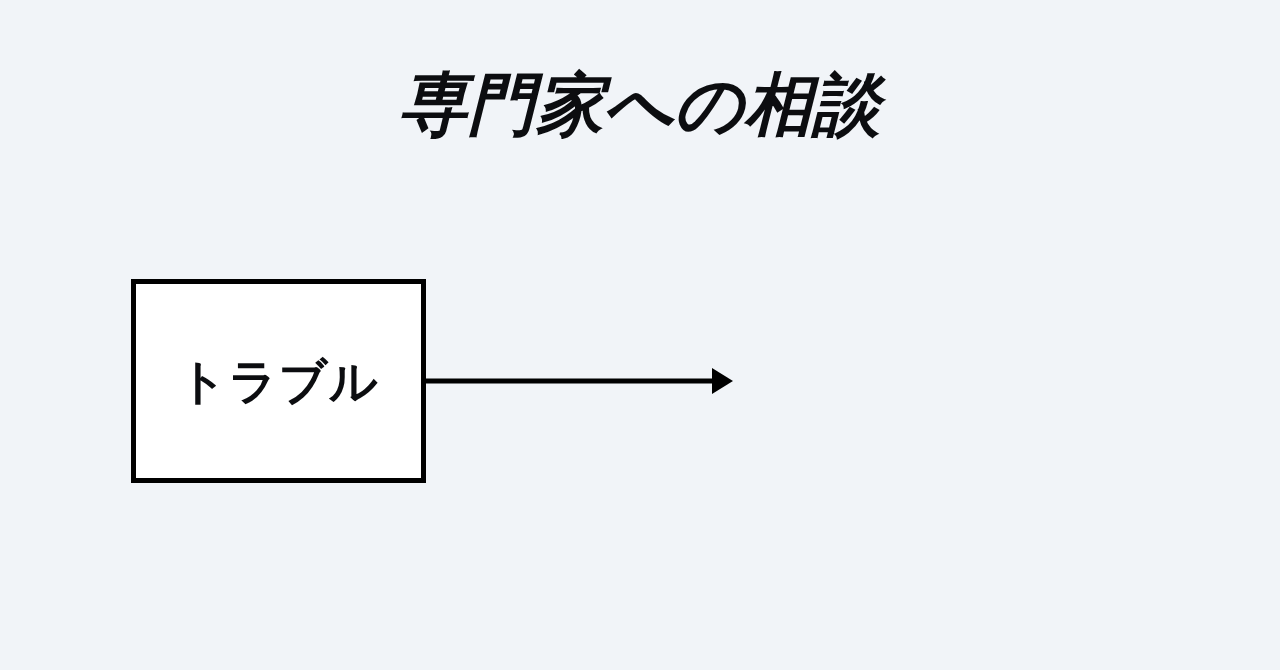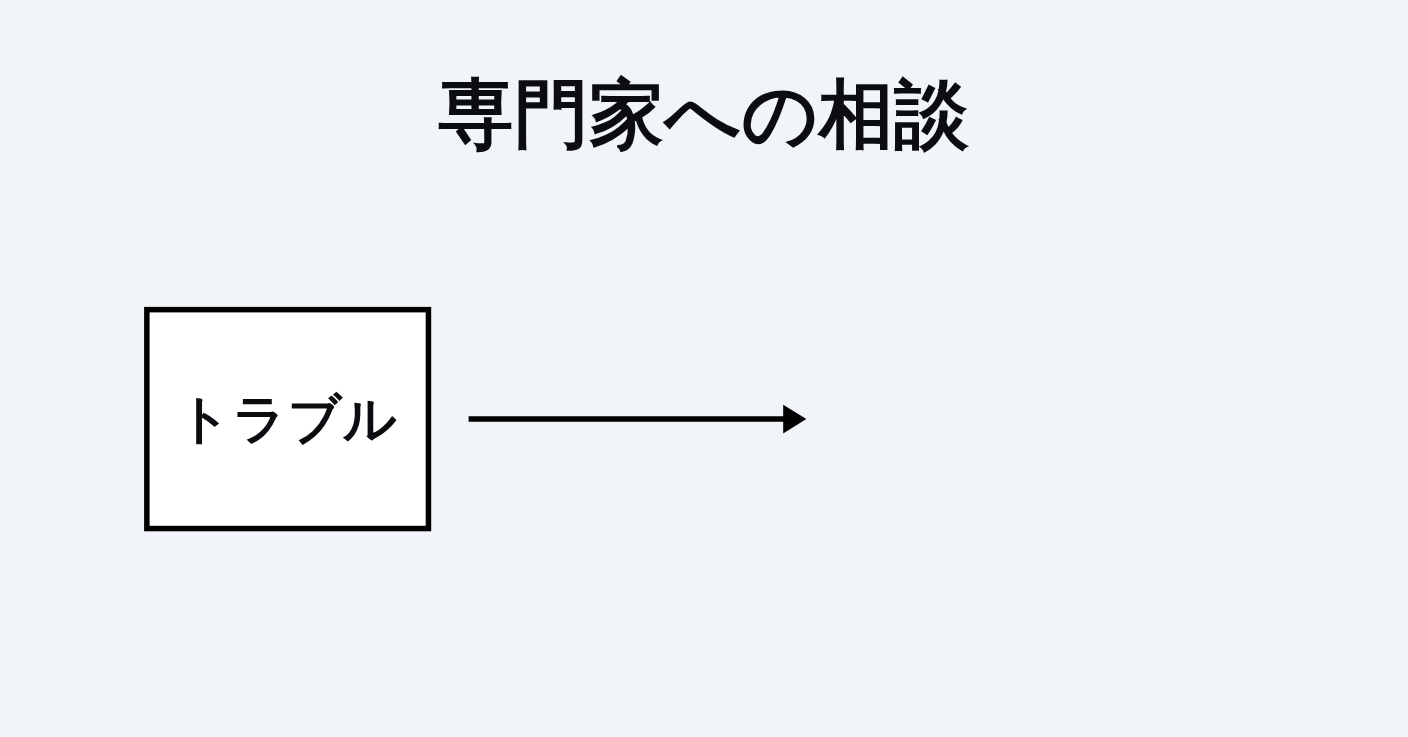--- a/index.html
+++ b/index.html
@@ -24,20 +24,21 @@
     left: 0;
     top: 56px;
     width: 1280px;
     text-align: center;
     font-size: 68px;
     line-height: 96px;
     font-weight: 700;
     color: #0c0d10;
     letter-spacing: 0.5px;
     white-space: nowrap;
+    font-style: italic;
   }
   .node {
     position: absolute;
     box-sizing: border-box;
     background: #ffffff;
     border: 5px solid #000000;
     display: flex;
     align-items: center;
     justify-content: center;
     text-align: center;
@@ -46,21 +47,21 @@
     font-size: 48px;
     font-weight: 700;
     color: #0c0d10;
     line-height: 63px;
     letter-spacing: 1px;
     white-space: pre-line;
   }
   #node-trouble {
     left: 131px;
     top: 279px;
-    width: 261px;
+    width: 295px;
     height: 204px;
   }
   #node-legal {
     left: 733px;
     top: 278px;
     width: 418px;
     height: 205px;
   }
   .edge {
     position: absolute;

